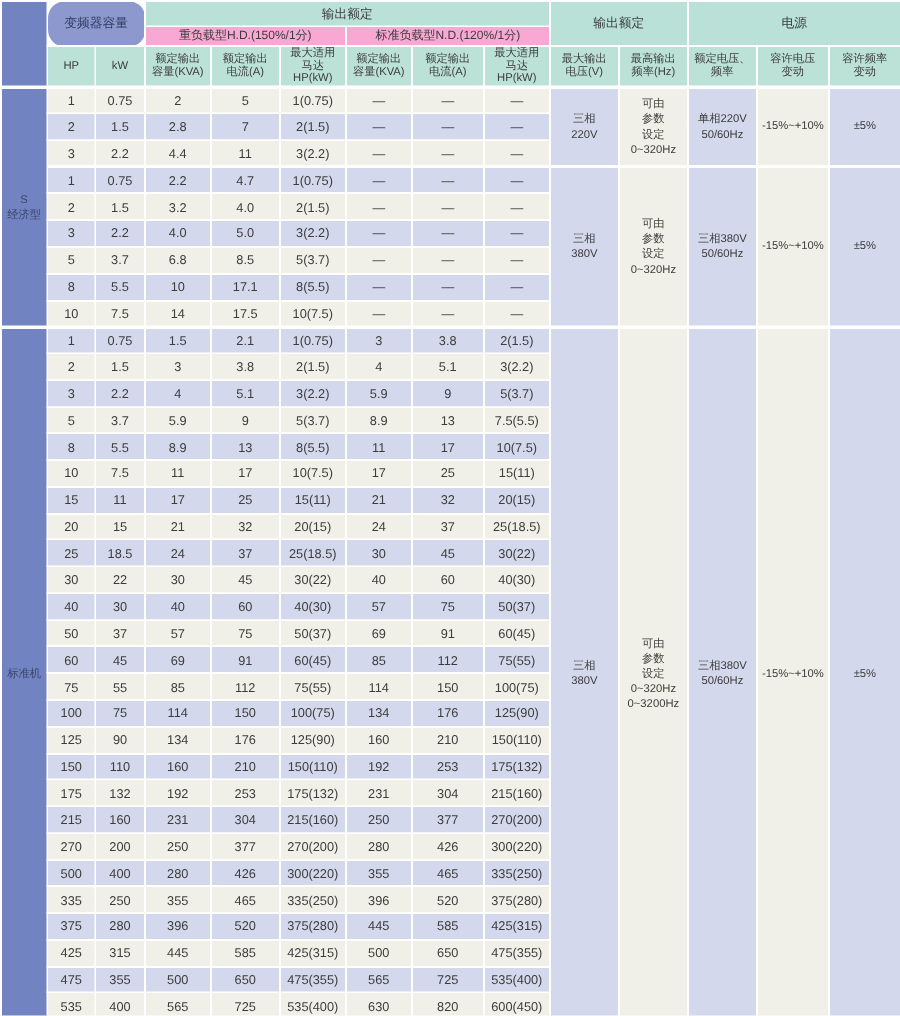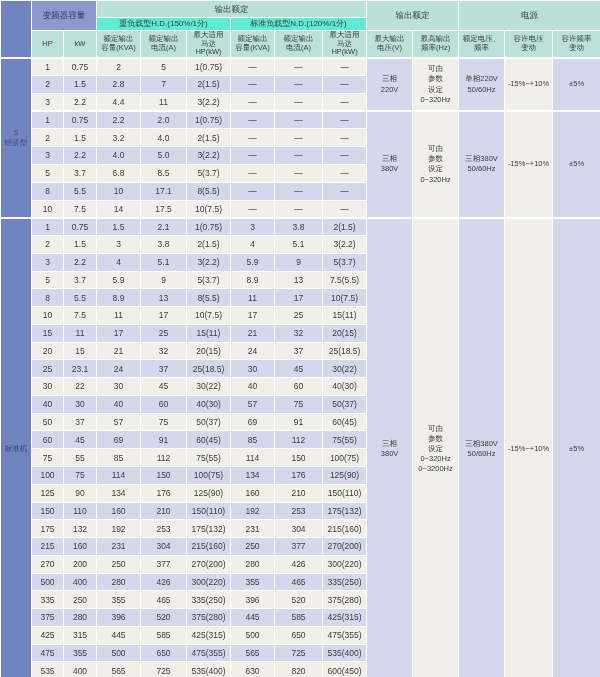--- a/index.html
+++ b/index.html
@@ -20,24 +20,24 @@
     overflow:hidden;
     line-height:1.2;
   }
   
   thead tr.h1{height:17px;}
   thead tr.h2{height:13px;}
   thead tr.h3{height:25px;}
   tbody tr{height:17.77px;}
 
   .mint1{background:#b9e1d7;font-size:8.5px;}
-  .mint2{background:#5eead4;font-size:8px;margin-top:44px;}
+  .mint2{background:#f9a8d4;font-size:8px;margin-top:44px;}
   .mint3{background:#bce2d8;font-size:7.5px;line-height:1.15;}
   .blue-dark{background:#7283c1;}
-  .blue-mid{background:#8c98ce;font-size:8.5px;color:#2f3a63;}
+  .blue-mid{background:#8c98ce;font-size:8.5px;color:#2f3a63;border-radius:11px;}
   .sec-label{
     background:#7283c1;color:#3a4570;font-size:7.5px;line-height:1.3;
     white-space:pre-line;
   }
   td.cream{background:#f1f0e8;}
   td.peri{background:#d4d8ec;}
   td.num{font-size:8.5px;}
   td.rcell{font-size:7.5px;white-space:pre-line;line-height:1.35;margin-left:24px;}
   .pre{white-space:pre-line;}
   .grp-start td{border-top:2px solid #fff;}
@@ -141,21 +141,21 @@
         <td class="num cream">11</td>
         <td class="num cream">3(2.2)</td>
         <td class="num cream">—</td>
         <td class="num cream">—</td>
         <td class="num cream">—</td>
       </tr>
       <tr class="grp-start">
         <td class="num peri">1</td>
         <td class="num peri">0.75</td>
         <td class="num peri">2.2</td>
-        <td class="num peri">2.0</td>
+        <td class="num peri">4.7</td>
         <td class="num peri">1(0.75)</td>
         <td class="num peri">—</td>
         <td class="num peri">—</td>
         <td class="num peri">—</td>
         <td class="rcell peri" rowspan="6">三相
 380V</td>
         <td class="rcell cream" rowspan="6">可由
 参数
 设定
 0~320Hz</td>
@@ -301,21 +301,21 @@
         <td class="num cream">15</td>
         <td class="num cream">21</td>
         <td class="num cream">32</td>
         <td class="num cream">20(15)</td>
         <td class="num cream">24</td>
         <td class="num cream">37</td>
         <td class="num cream">25(18.5)</td>
       </tr>
       <tr>
         <td class="num peri">25</td>
-        <td class="num peri">23.1</td>
+        <td class="num peri">18.5</td>
         <td class="num peri">24</td>
         <td class="num peri">37</td>
         <td class="num peri">25(18.5)</td>
         <td class="num peri">30</td>
         <td class="num peri">45</td>
         <td class="num peri">30(22)</td>
       </tr>
       <tr>
         <td class="num cream">30</td>
         <td class="num cream">22</td>

